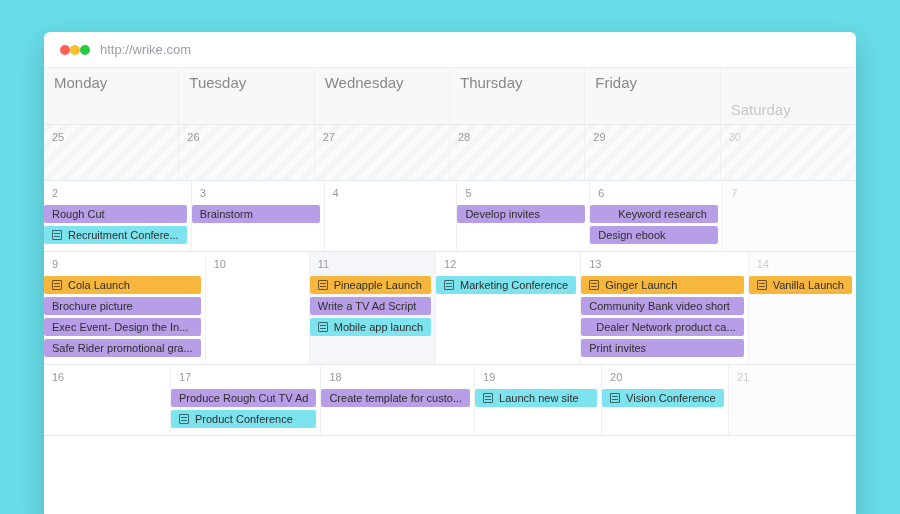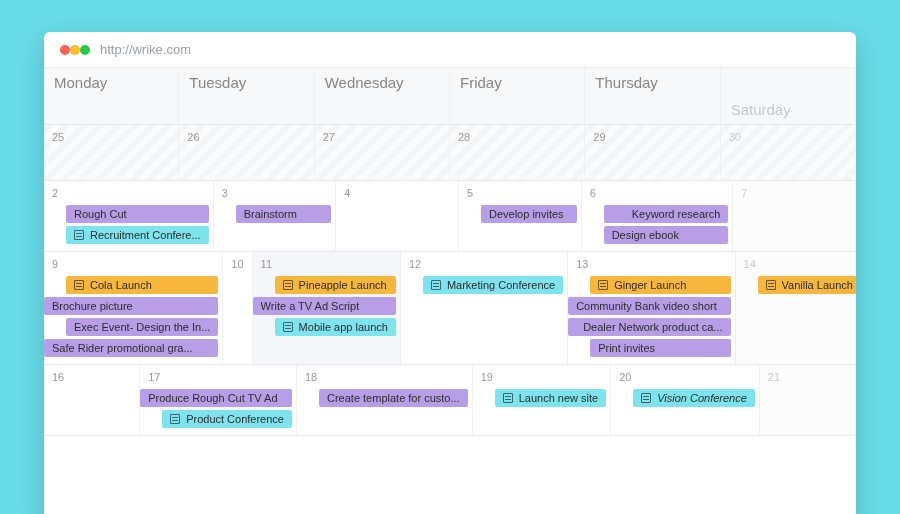--- a/index.html
+++ b/index.html
@@ -93,21 +93,21 @@
   .event.arrow::before {
     content: "";
     position: absolute;
     left: -6px;
     top: 0;
     bottom: 0;
     width: 6px;
     clip-path: polygon(100% 0, 0 50%, 100% 100%);
     background: inherit;
   }
-  .event.arrow { margin-left: 22px; }
+  .event.arrow { margin-left: 0; }
   .ev-icon {
     width: 10px; height: 10px;
     border: 1px solid rgba(0,0,0,.55);
     border-radius: 1px;
     display: inline-block;
     flex: 0 0 auto;
     position: relative;
   }
   .ev-icon::before, .ev-icon::after {
     content: "";
@@ -127,22 +127,22 @@
     <span class="dot red"></span>
     <span class="dot yellow"></span>
     <span class="dot green"></span>
     <span class="url">http://wrike.com</span>
   </div>
 
   <div class="cal-header">
       <div>Monday</div>
       <div>Tuesday</div>
       <div>Wednesday</div>
+      <div>Thursday</div>
       <div>Friday</div>
-      <div>Thursday</div>
       <div>Saturday</div>
     </div>
   <div class="cal-body">
       <div class="week">
         <div class="day whole-month-off">
           <span class="num">25</span>
         </div>
         <div class="day whole-month-off">
           <span class="num">26</span>
         </div>
@@ -287,21 +287,21 @@
           <span class="num">19</span>
           <div class="event teal arrow">
             <span class="ev-icon"></span>
             <span style="overflow: hidden; text-overflow: ellipsis;">Launch new site</span>
           </div>
         </div>
         <div class="day">
           <span class="num">20</span>
           <div class="event teal arrow">
             <span class="ev-icon"></span>
-            <span style="overflow: hidden; text-overflow: ellipsis; font-style: italic;">Vision Conference</span>
+            <span style="overflow: hidden; text-overflow: ellipsis;">Vision Conference</span>
           </div>
         </div>
         <div class="day">
           <span class="num">21</span>
         </div>
       </div>
     </div>
 </div>
 
 </body></html>

